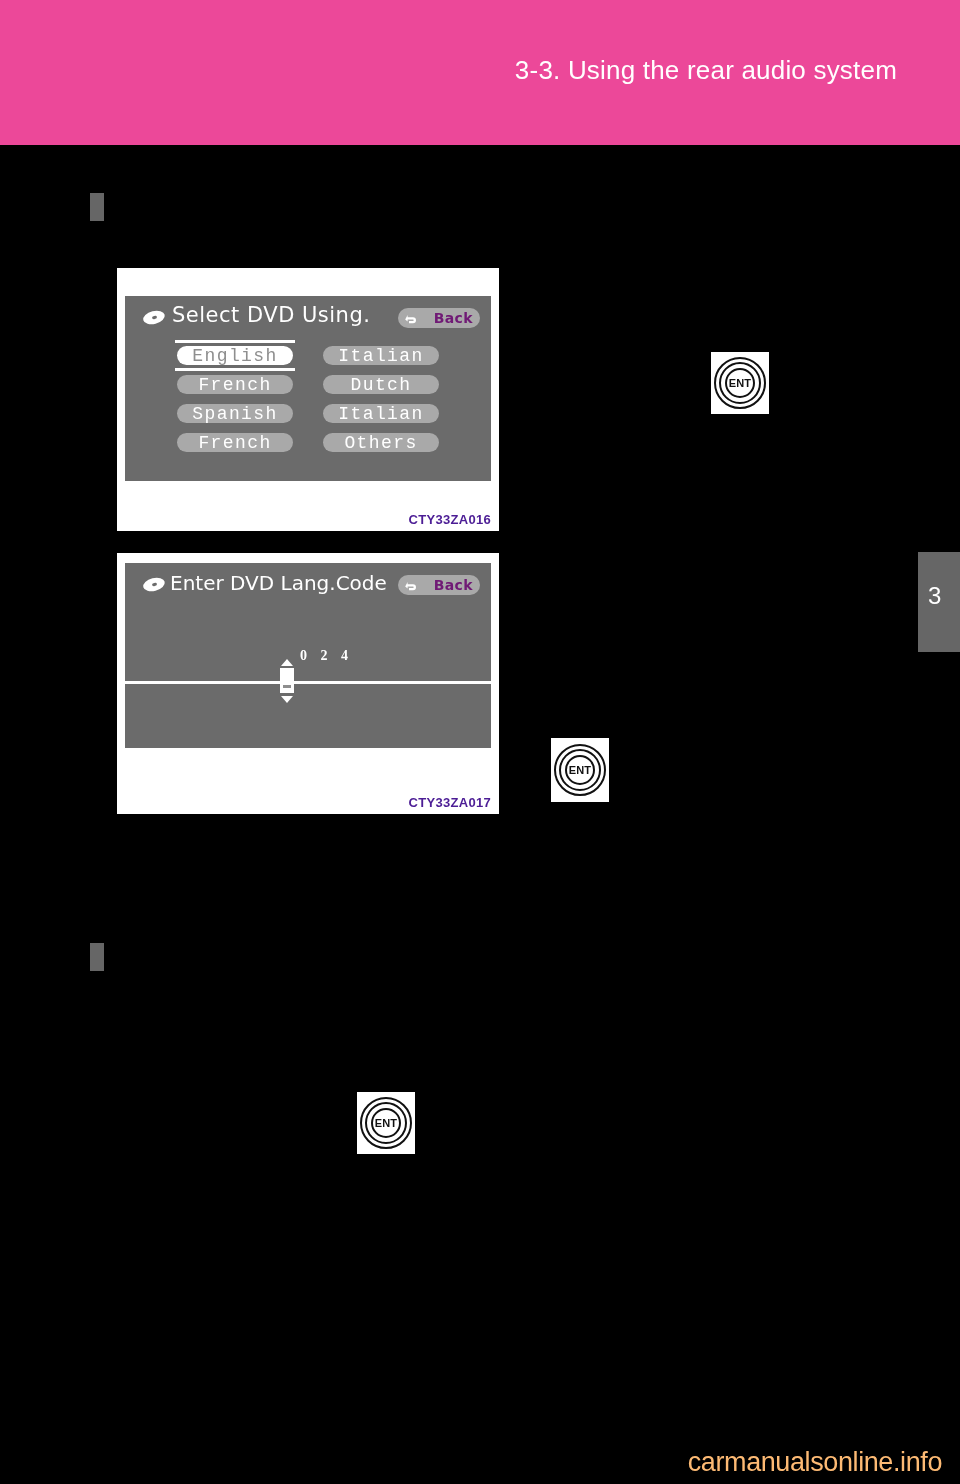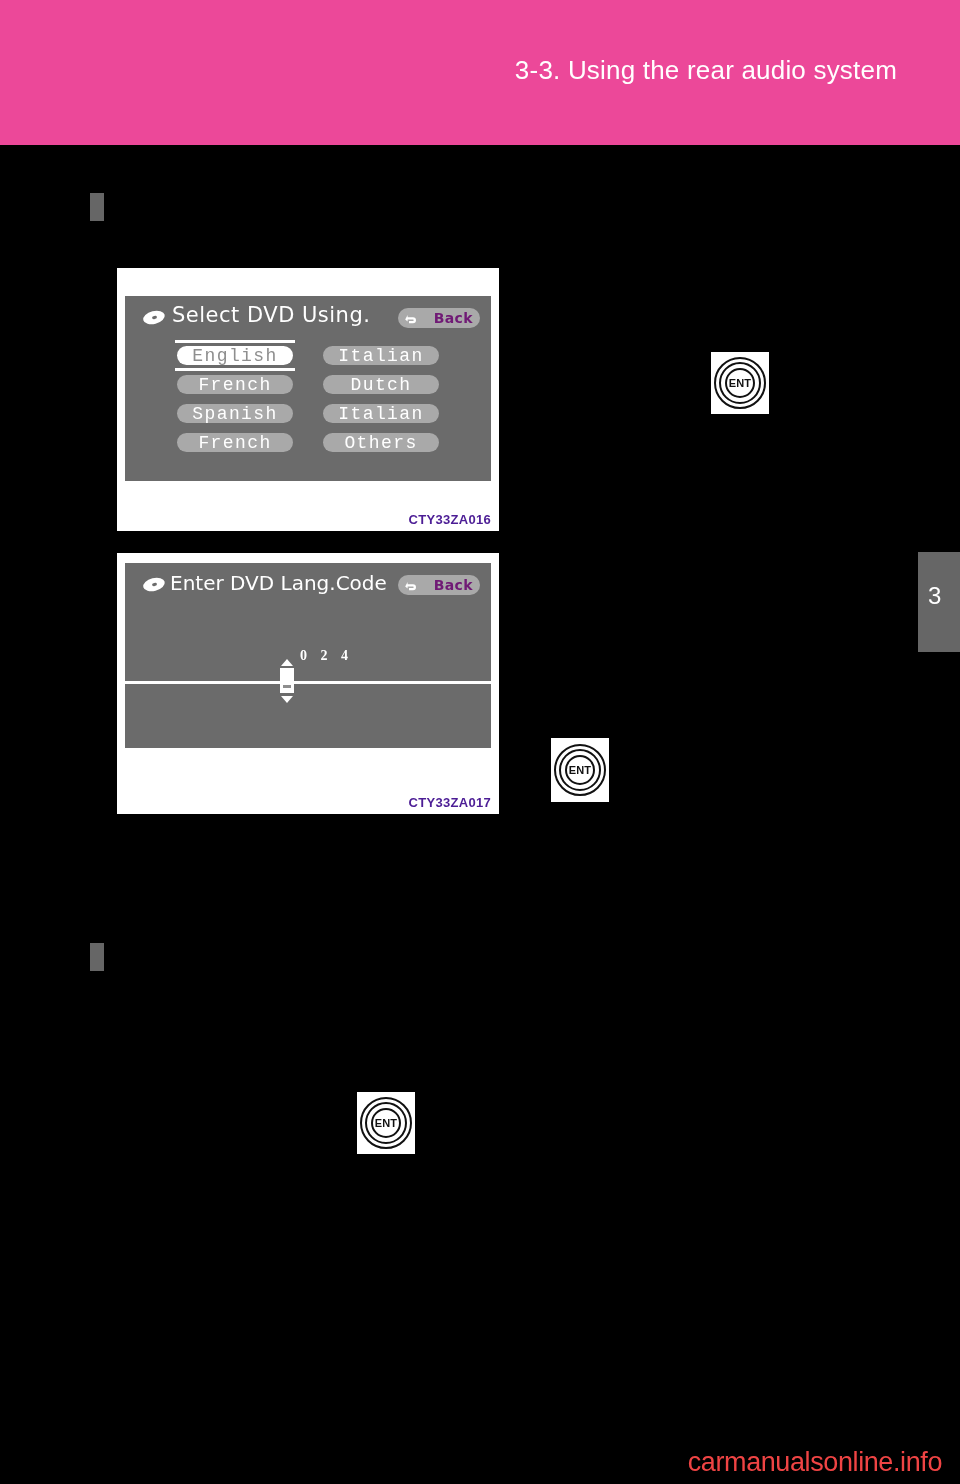--- a/index.html
+++ b/index.html
@@ -344,21 +344,21 @@
   .ent-btn.e3 .ring-outer { width: 52px; height: 52px; }
   .ent-btn.e3 .ring-mid   { width: 42px; height: 42px; }
   .ent-btn.e3 .ring-inner { width: 30px; height: 30px; }
 
   
   .watermark {
     position: absolute;
     right: 18px;
     bottom: 6px;
     font-size: 27px;
-    color: #ef4444;
+    color: #fdba74;
     font-family: "Liberation Sans", sans-serif;
     letter-spacing: -0.4px;
   }
 </style>
 </head>
 <body>
 
 <div class="header-band">
   <div class="header-title">3-3. Using the rear audio system</div>
 </div>

